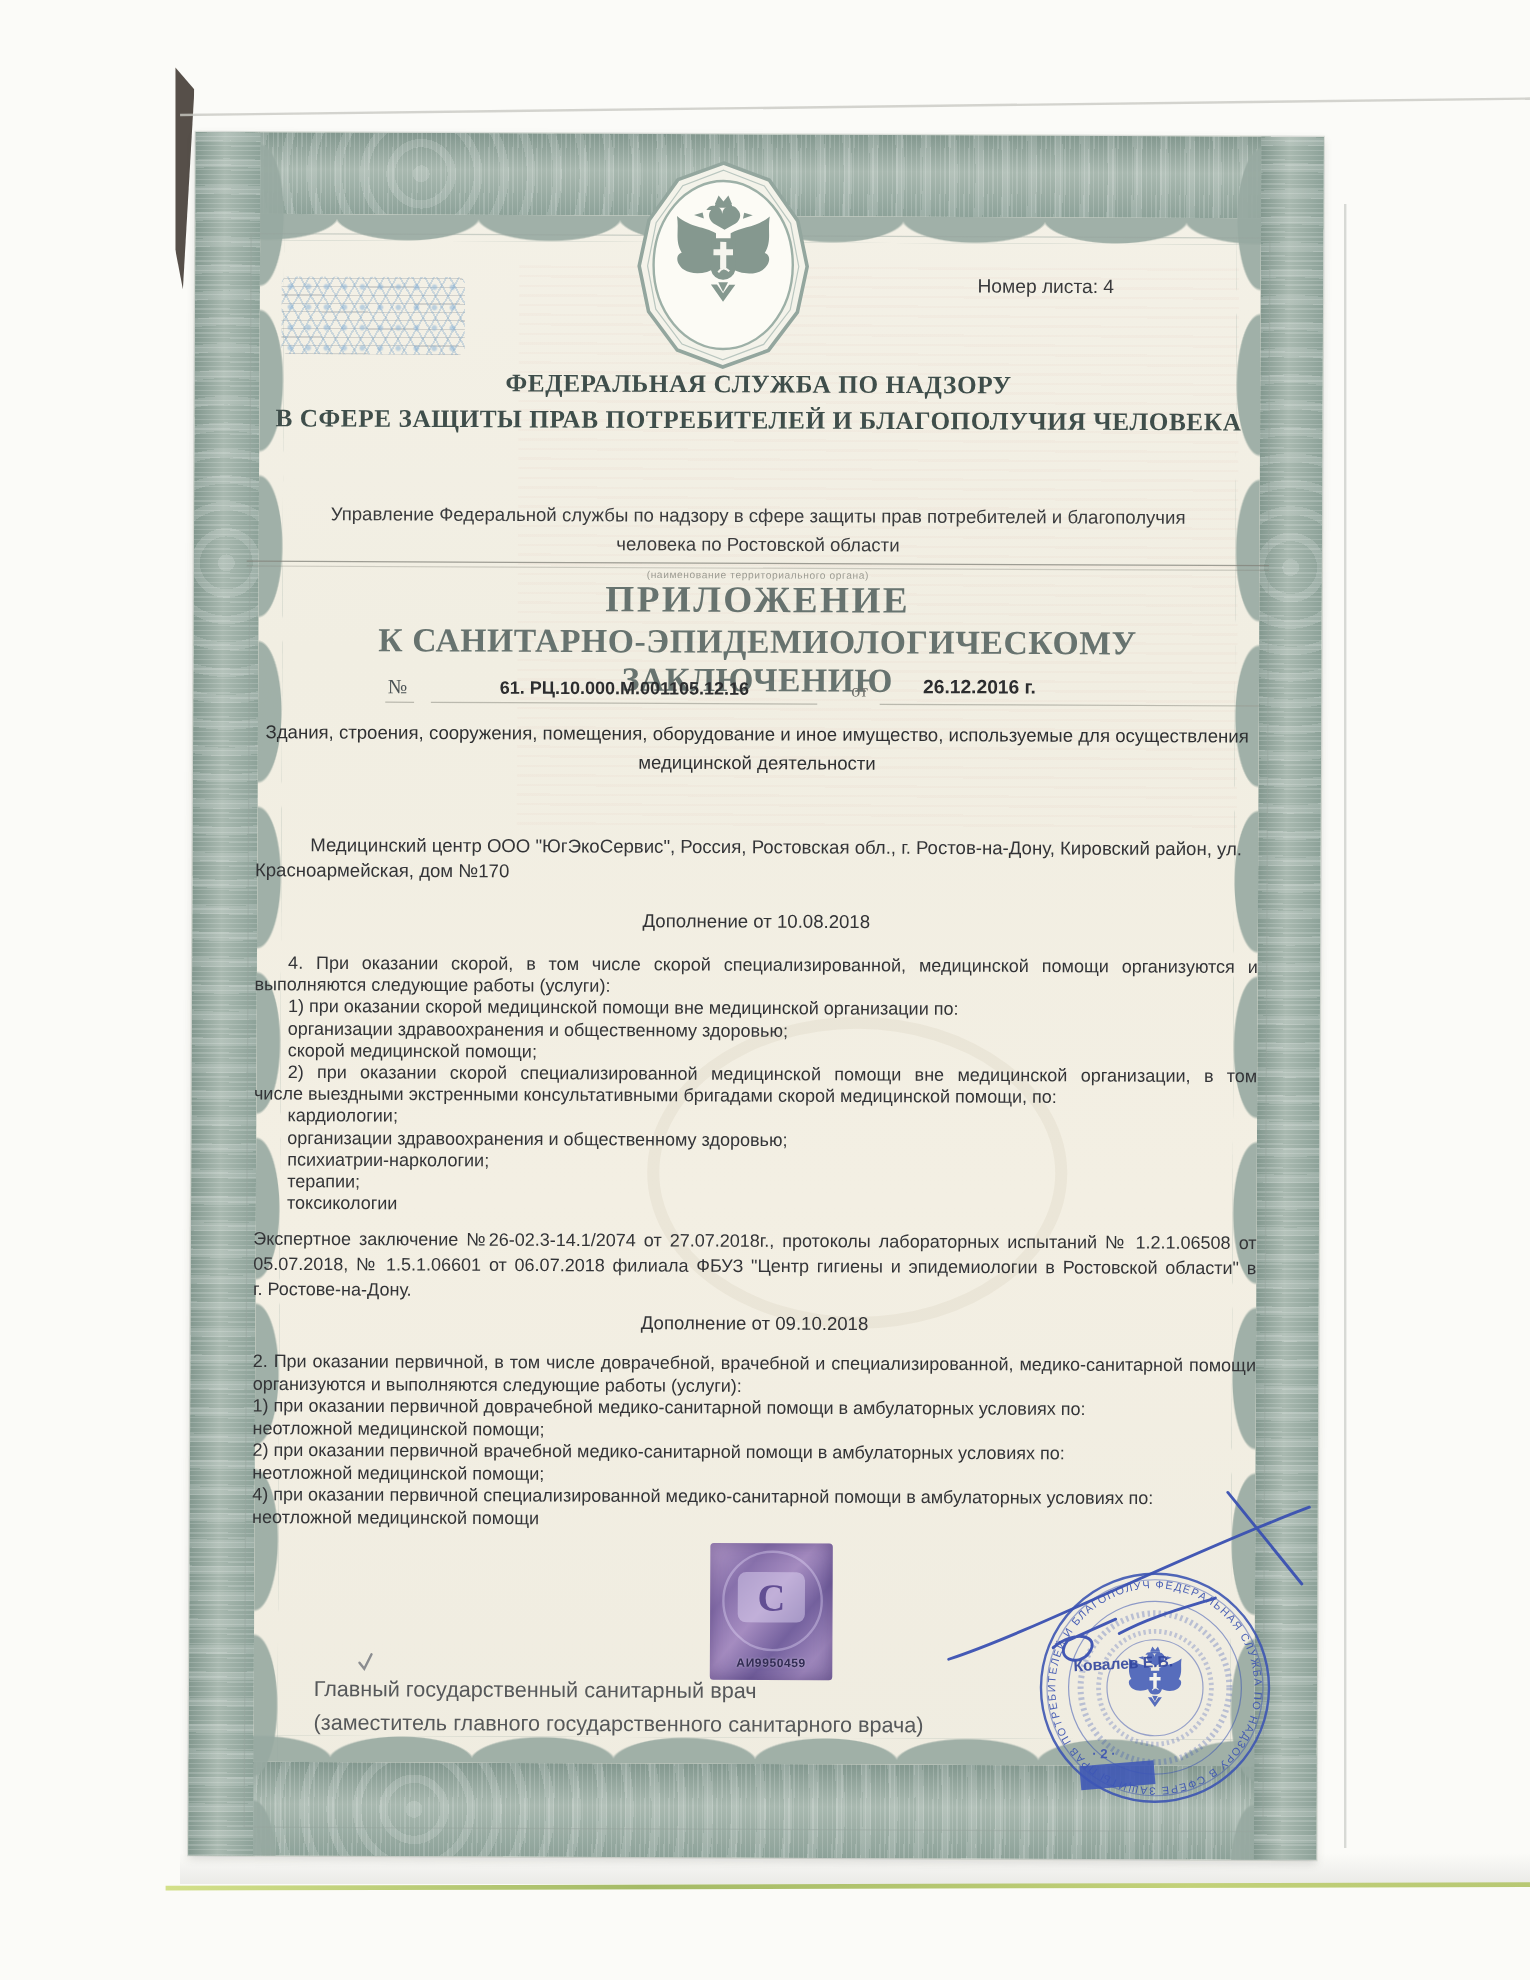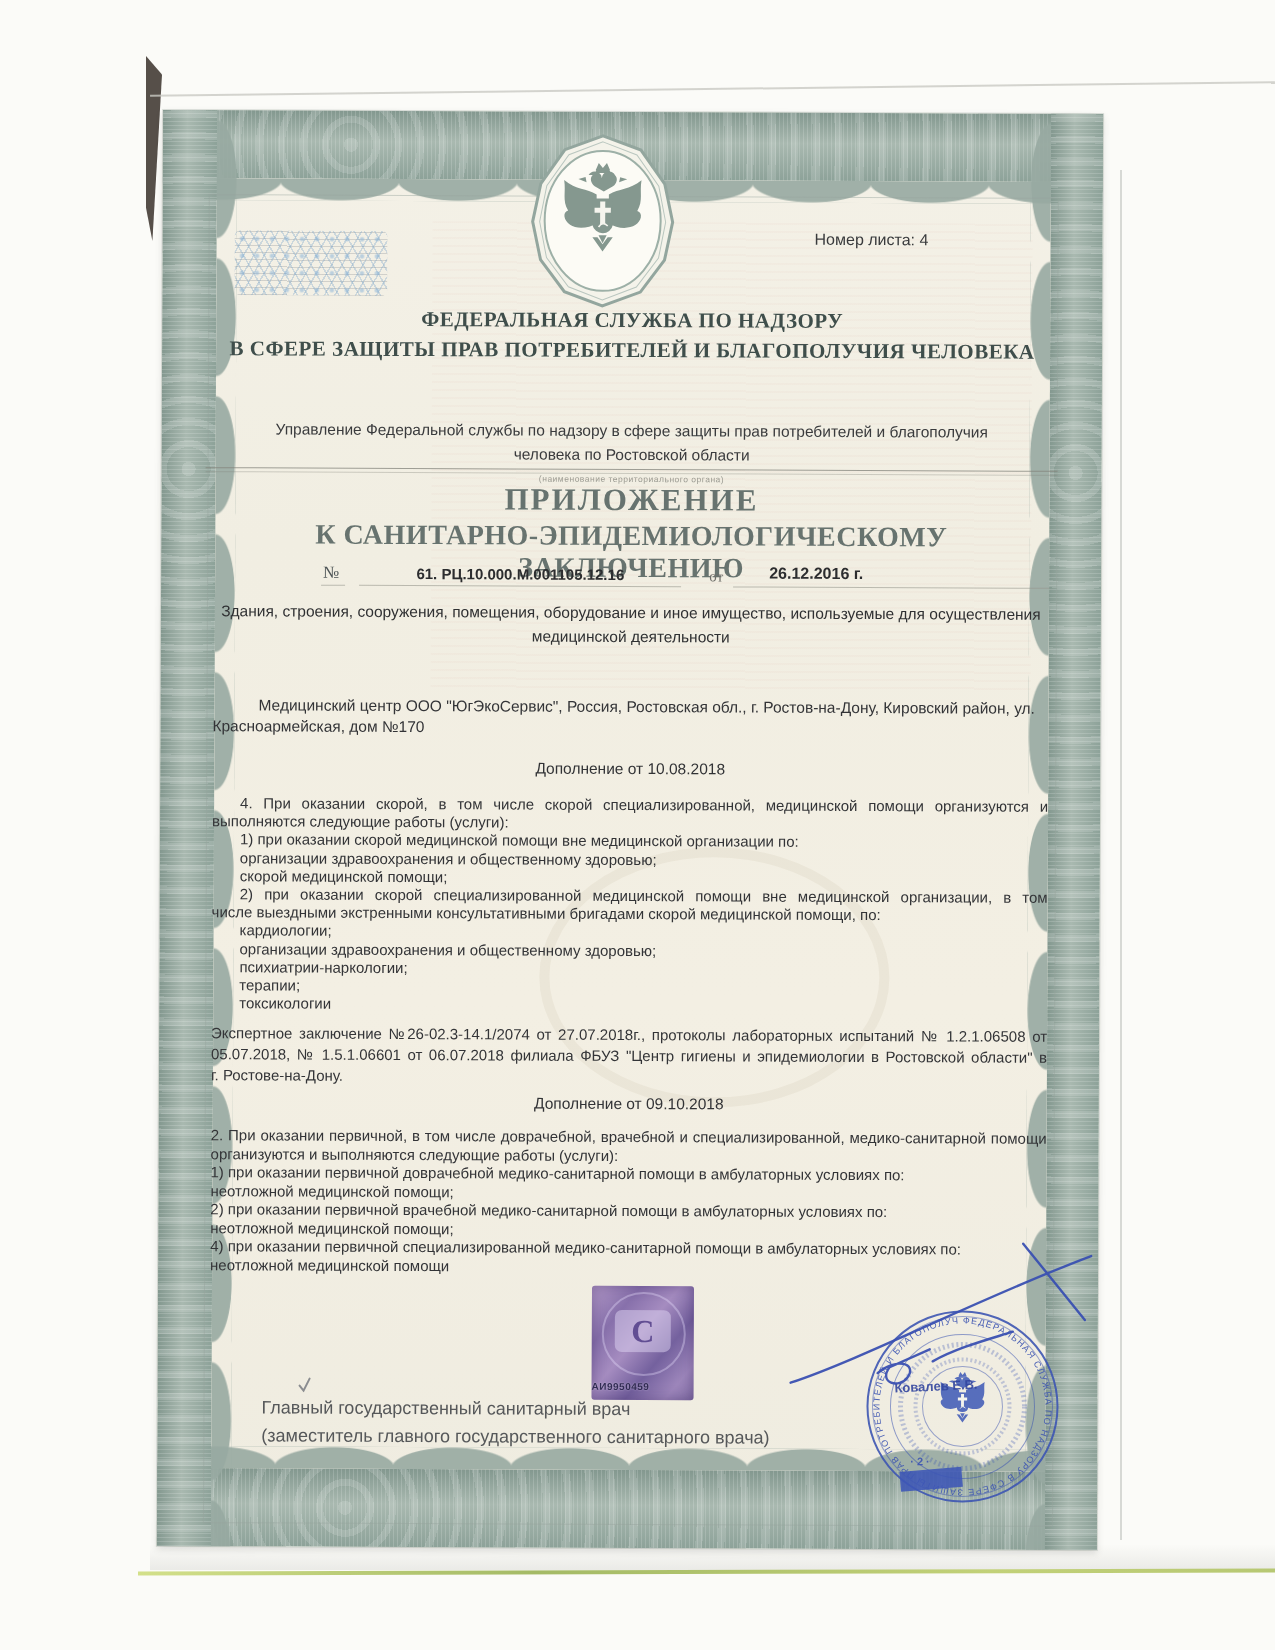--- a/index.html
+++ b/index.html
@@ -104,21 +104,21 @@
 
   
   .holo{left:434px;top:1174px;width:102px;height:114px;z-index:6;border-radius:3px;
         background:linear-gradient(130deg,#b39ac8 0%,#8770ab 25%,#a58cc0 45%,#74619e 65%,#9d86bb 85%,#8672a8 100%);
         box-shadow:inset 0 0 14px rgba(40,20,80,.35);}
   .holo-ring{position:absolute;left:10px;top:6px;width:80px;height:80px;border-radius:50%;
         border:2px solid rgba(235,225,255,.35);}
   .holo-chip{position:absolute;left:23px;top:24px;width:56px;height:42px;border-radius:7px;
         background:rgba(222,212,242,.5);display:flex;align-items:center;justify-content:center;
         font-family:"Liberation Serif",serif;font-weight:bold;font-size:32px;color:rgba(88,68,140,.9);}
-  .holo-serial{position:absolute;bottom:8px;width:100%;font-weight:bold;
+  .holo-serial{position:absolute;bottom:8px;width:100%;text-align:center;font-weight:bold;
         font-size:10px;color:#322c54;letter-spacing:.5px;text-shadow:0 0 2px rgba(255,255,255,.45);}
 
   .sig{left:104px;top:1283px;z-index:5;font-size:18px;color:#56585a;line-height:28px;}
 
   .stamp{left:625px;top:1128px;width:345px;height:330px;z-index:7;}
   .pen-tick{left:140px;top:1266px;z-index:5;}
 </style>
 </head>
 <body>
 

